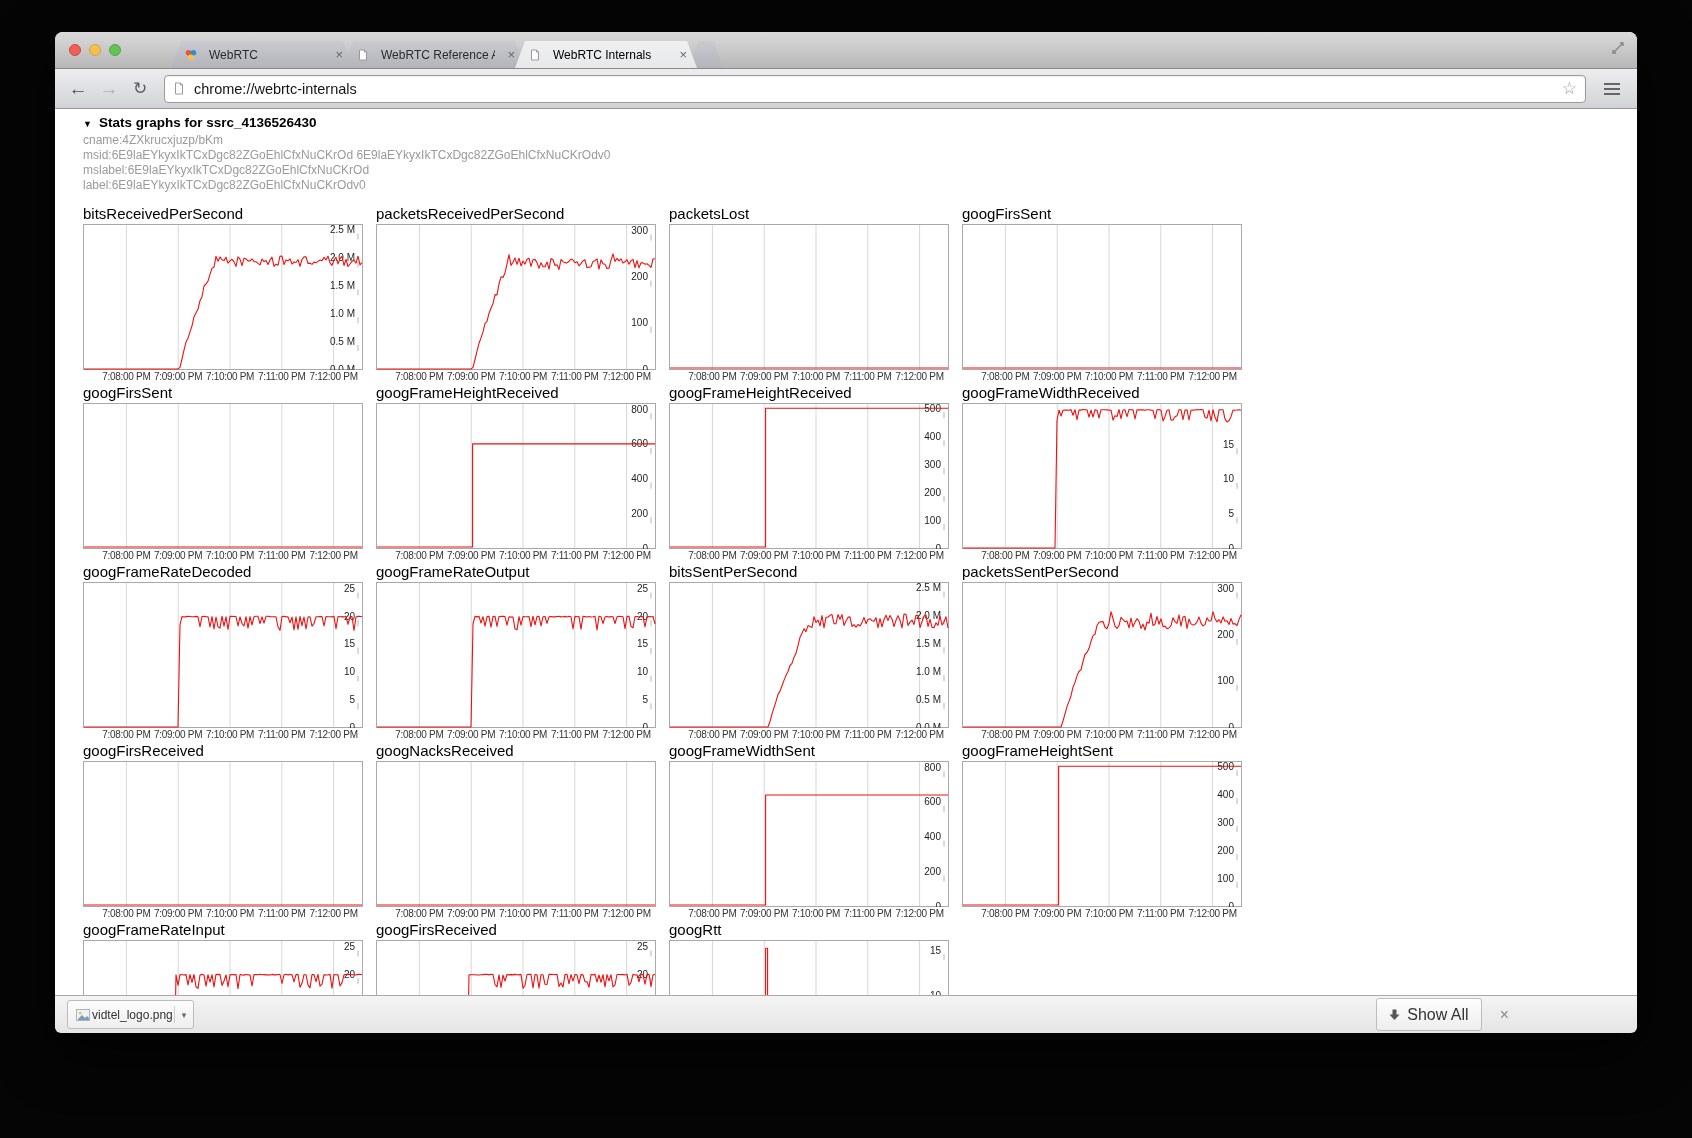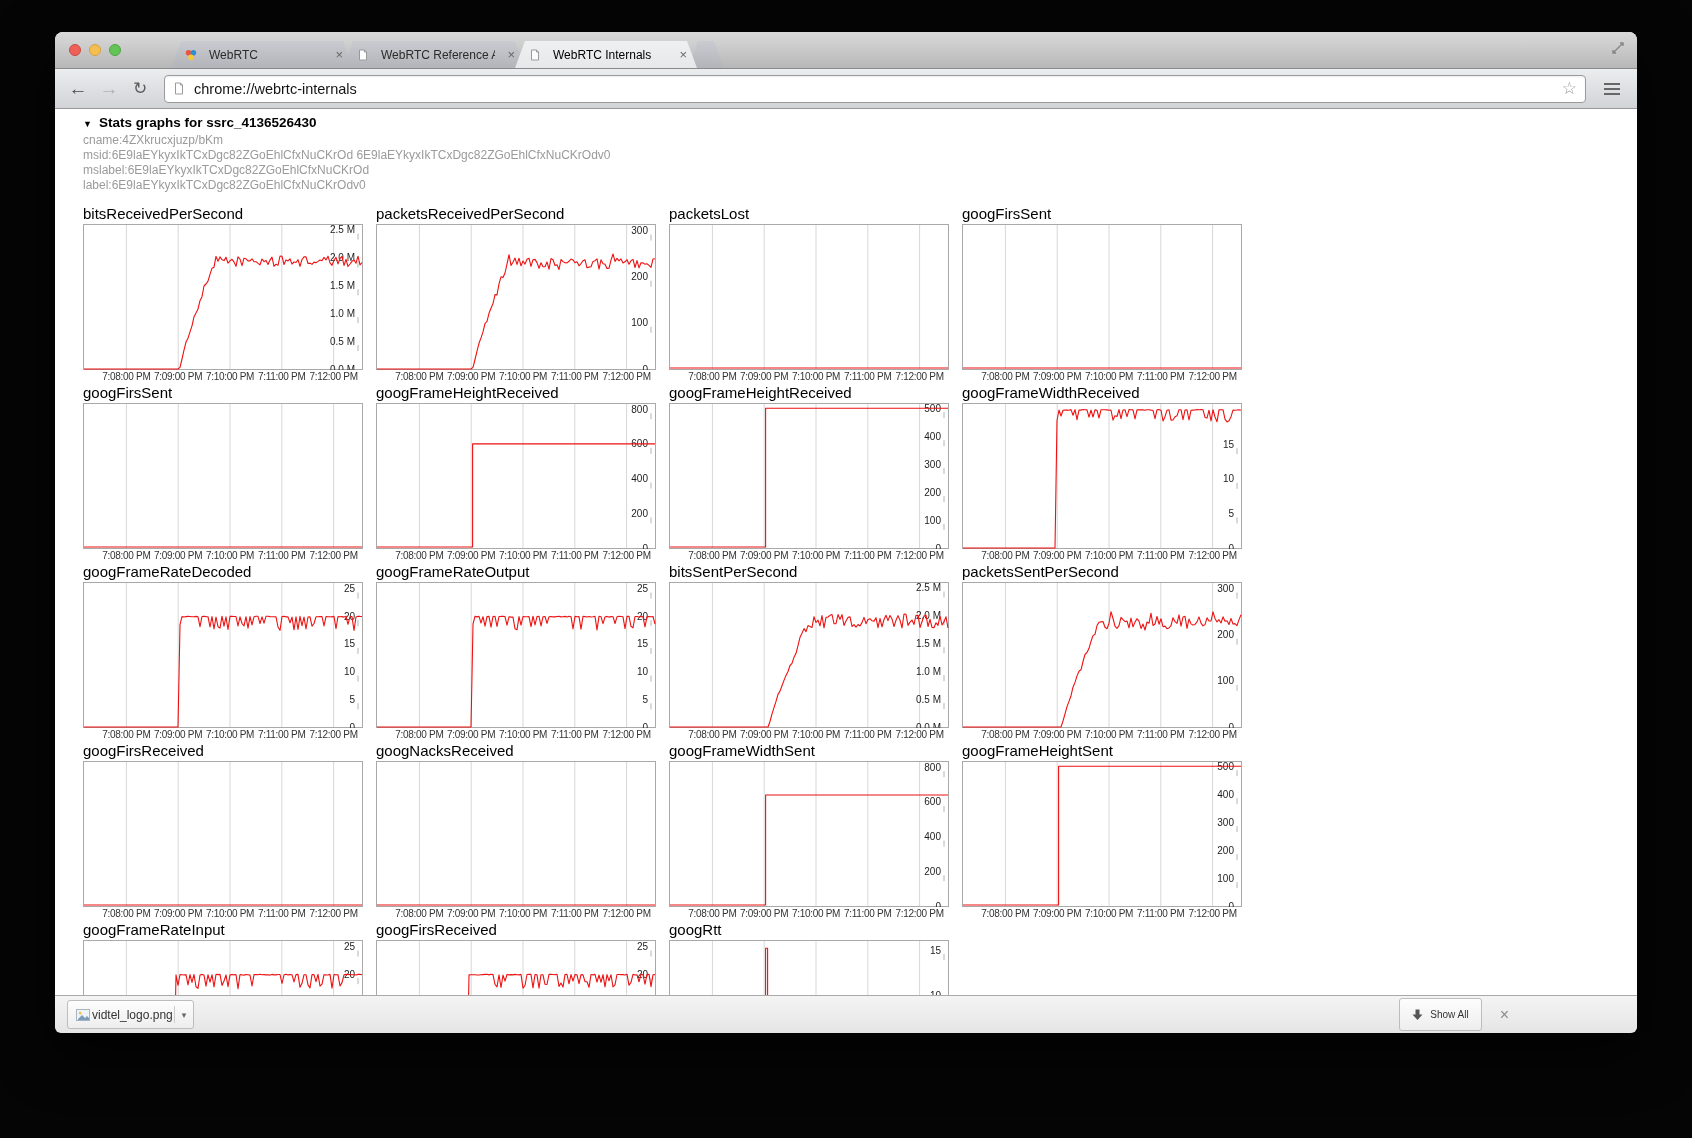--- a/index.html
+++ b/index.html
@@ -64,21 +64,21 @@
   .shelf{height:38px;background:linear-gradient(#f4f4f4,#e5e5e5);
          border-top:1px solid #a9a9a9;border-radius:0 0 6px 6px;
          display:flex;align-items:center;padding:0 12px;box-sizing:border-box;}
   .chip{height:27px;background:linear-gradient(#fdfdfd,#eeeeee);border:1px solid #bdbdbd;
         border-radius:3px;display:flex;align-items:center;padding:0 7px;gap:1px;
         font-size:12px;color:#333;}
   .chip .arrow{border-left:1px solid #ccc;padding-left:7px;color:#666;font-size:9px;
                height:17px;display:flex;align-items:center;}
   .show-all{margin-left:auto;height:27px;background:linear-gradient(#fdfdfd,#eeeeee);
             border:1px solid #bdbdbd;border-radius:3px;display:flex;align-items:center;
-            padding:2px 12px;gap:7px;font-size:10px;color:#333;}
+            padding:2px 12px;gap:7px;font-size:16px;color:#333;}
   .shelf-x{margin:0 116px 0 18px;color:#8b8b8b;font-size:16px;line-height:1;}
 </style>
 </head>
 <body>
 
 <div class="canvas">
   <div class="window">
 
     <div class="titlebar">
       <div class="lights">

